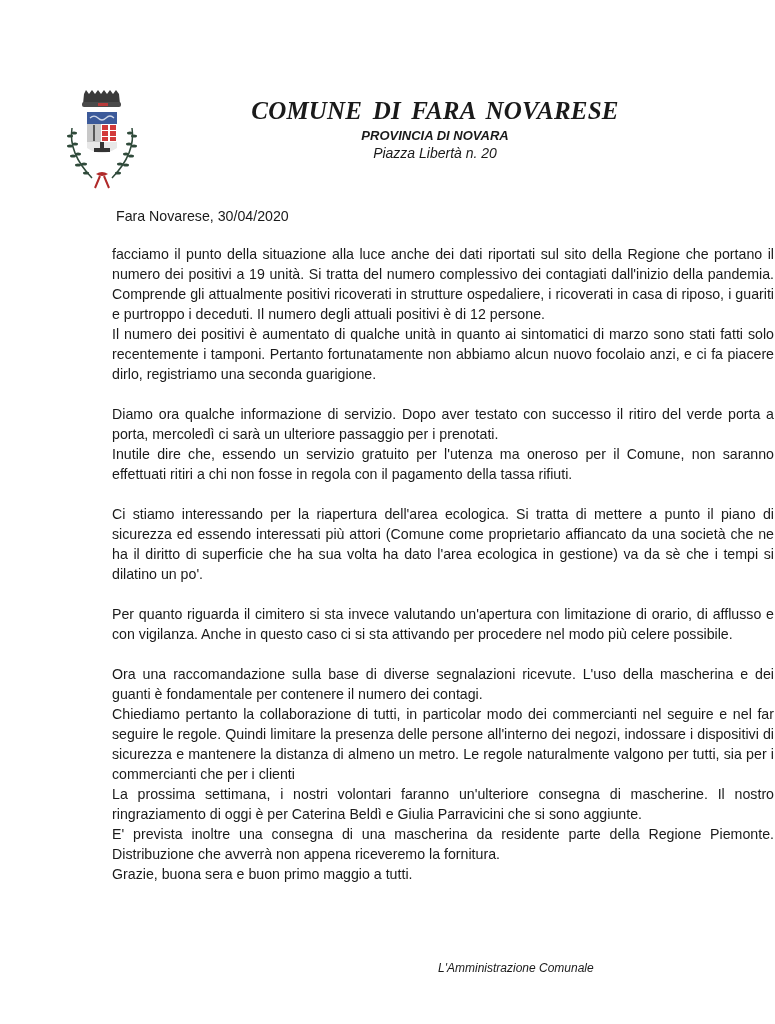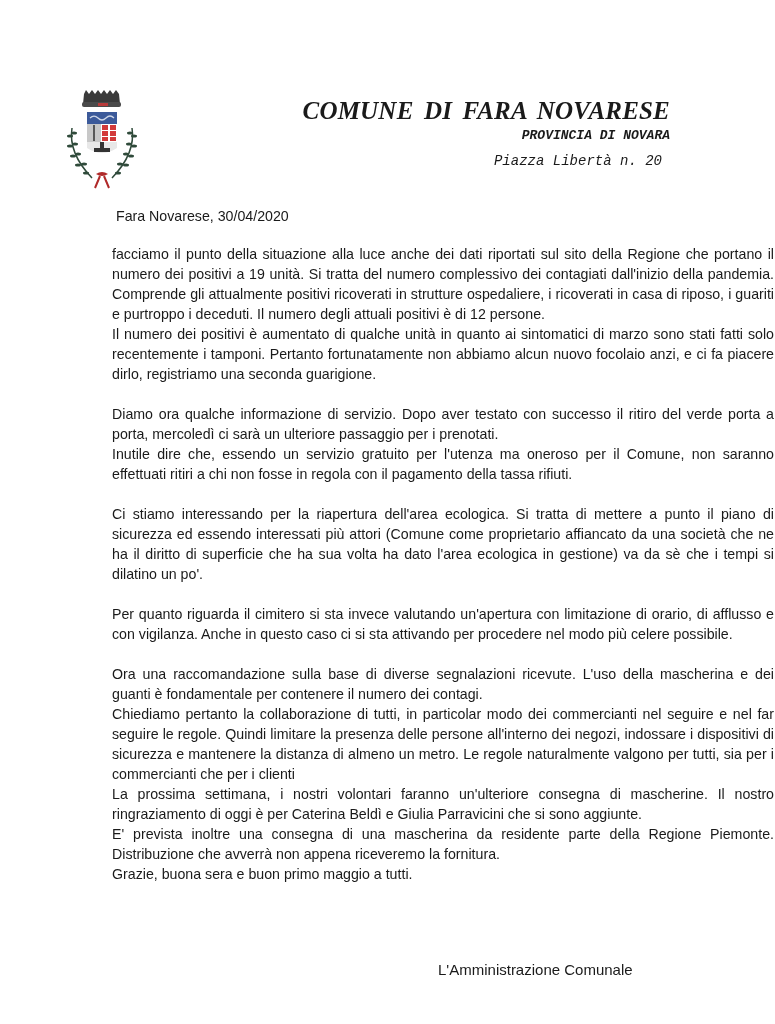--- a/index.html
+++ b/index.html
@@ -20,45 +20,45 @@
       left: 62px;
       top: 88px;
       width: 80px;
       height: 105px;
     }
     .header {
       position: absolute;
       left: 200px;
       top: 96px;
       width: 470px;
-      text-align: right;
+      text-align: center;
     }
     .title {
       font-family: "Liberation Serif", serif;
       font-style: italic;
       font-weight: bold;
       font-size: 25px;
       letter-spacing: 0.2px;
       word-spacing: 4px;
       margin: 0;
       line-height: 30px;
     }
     .subtitle {
-      font-family: Liberation Mono, monospace;
+      font-family: Liberation Sans, sans-serif;
       font-style: italic;
       font-weight: bold;
       font-size: 13px;
       margin: 2px 0 0 0;
       line-height: 16px;
     }
     .address {
-      font-family: Liberation Mono, monospace;
+      font-family: Liberation Sans, sans-serif;
       font-style: italic;
       font-size: 14px;
-      margin: 8px;
+      margin: 0;
       line-height: 18px;
     }
     .content {
       position: absolute;
       left: 66px;
       top: 206px;
       width: 662px;
       font-size: 14.2px;
       line-height: 20px;
       text-align: justify;
@@ -77,21 +77,22 @@
     .para {
       margin-bottom: 20px !important;
     }
     .line {
       display: block;
     }
     .signature {
       position: absolute;
       left: 438px;
       top: 961px;
-      font-size: 15px;
+      font-size: 12px;
+      font-style: italic;
     }
   </style>
 </head>
 <body>
 
 <div class="crest">
   <svg width="80" height="105" viewBox="0 0 80 105">
 
     <g>
       <path d="M22 6 L24 2 L27 6 L30 2 L33 6 L36 2 L39 6 L42 2 L45 6 L48 2 L51 6 L54 2 L57 6 L58 16 L21 16 Z" fill="#3a3a3a"></path>

